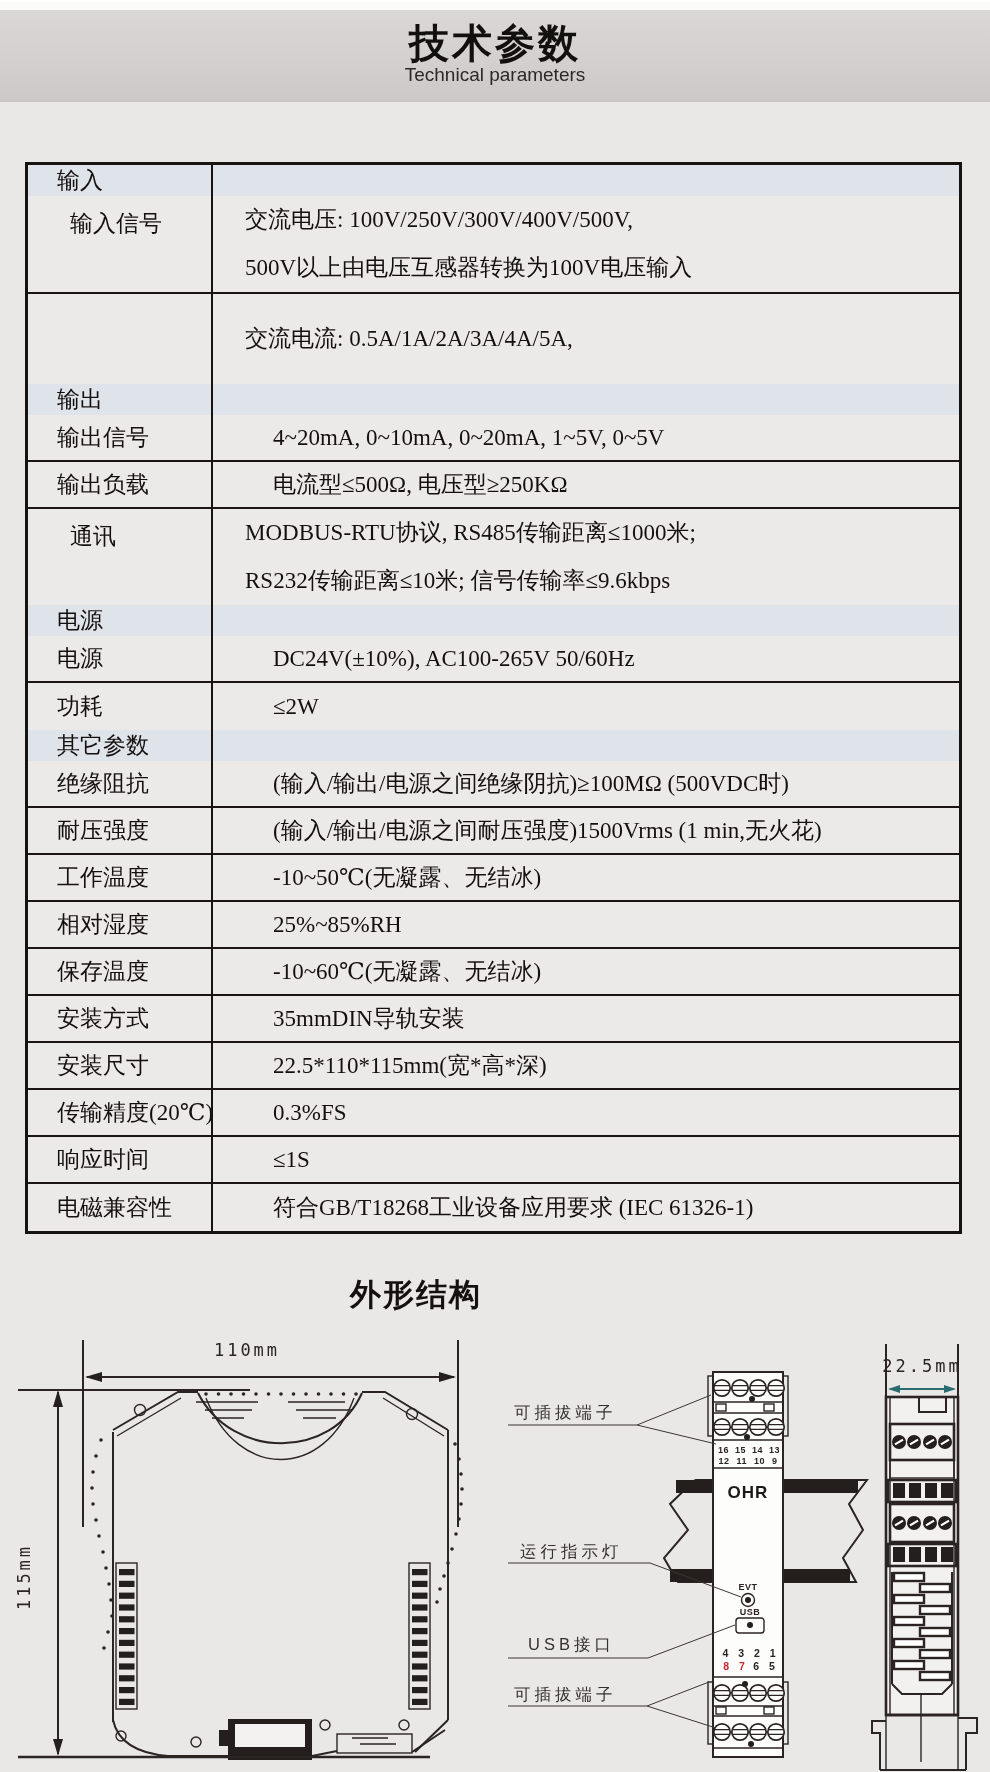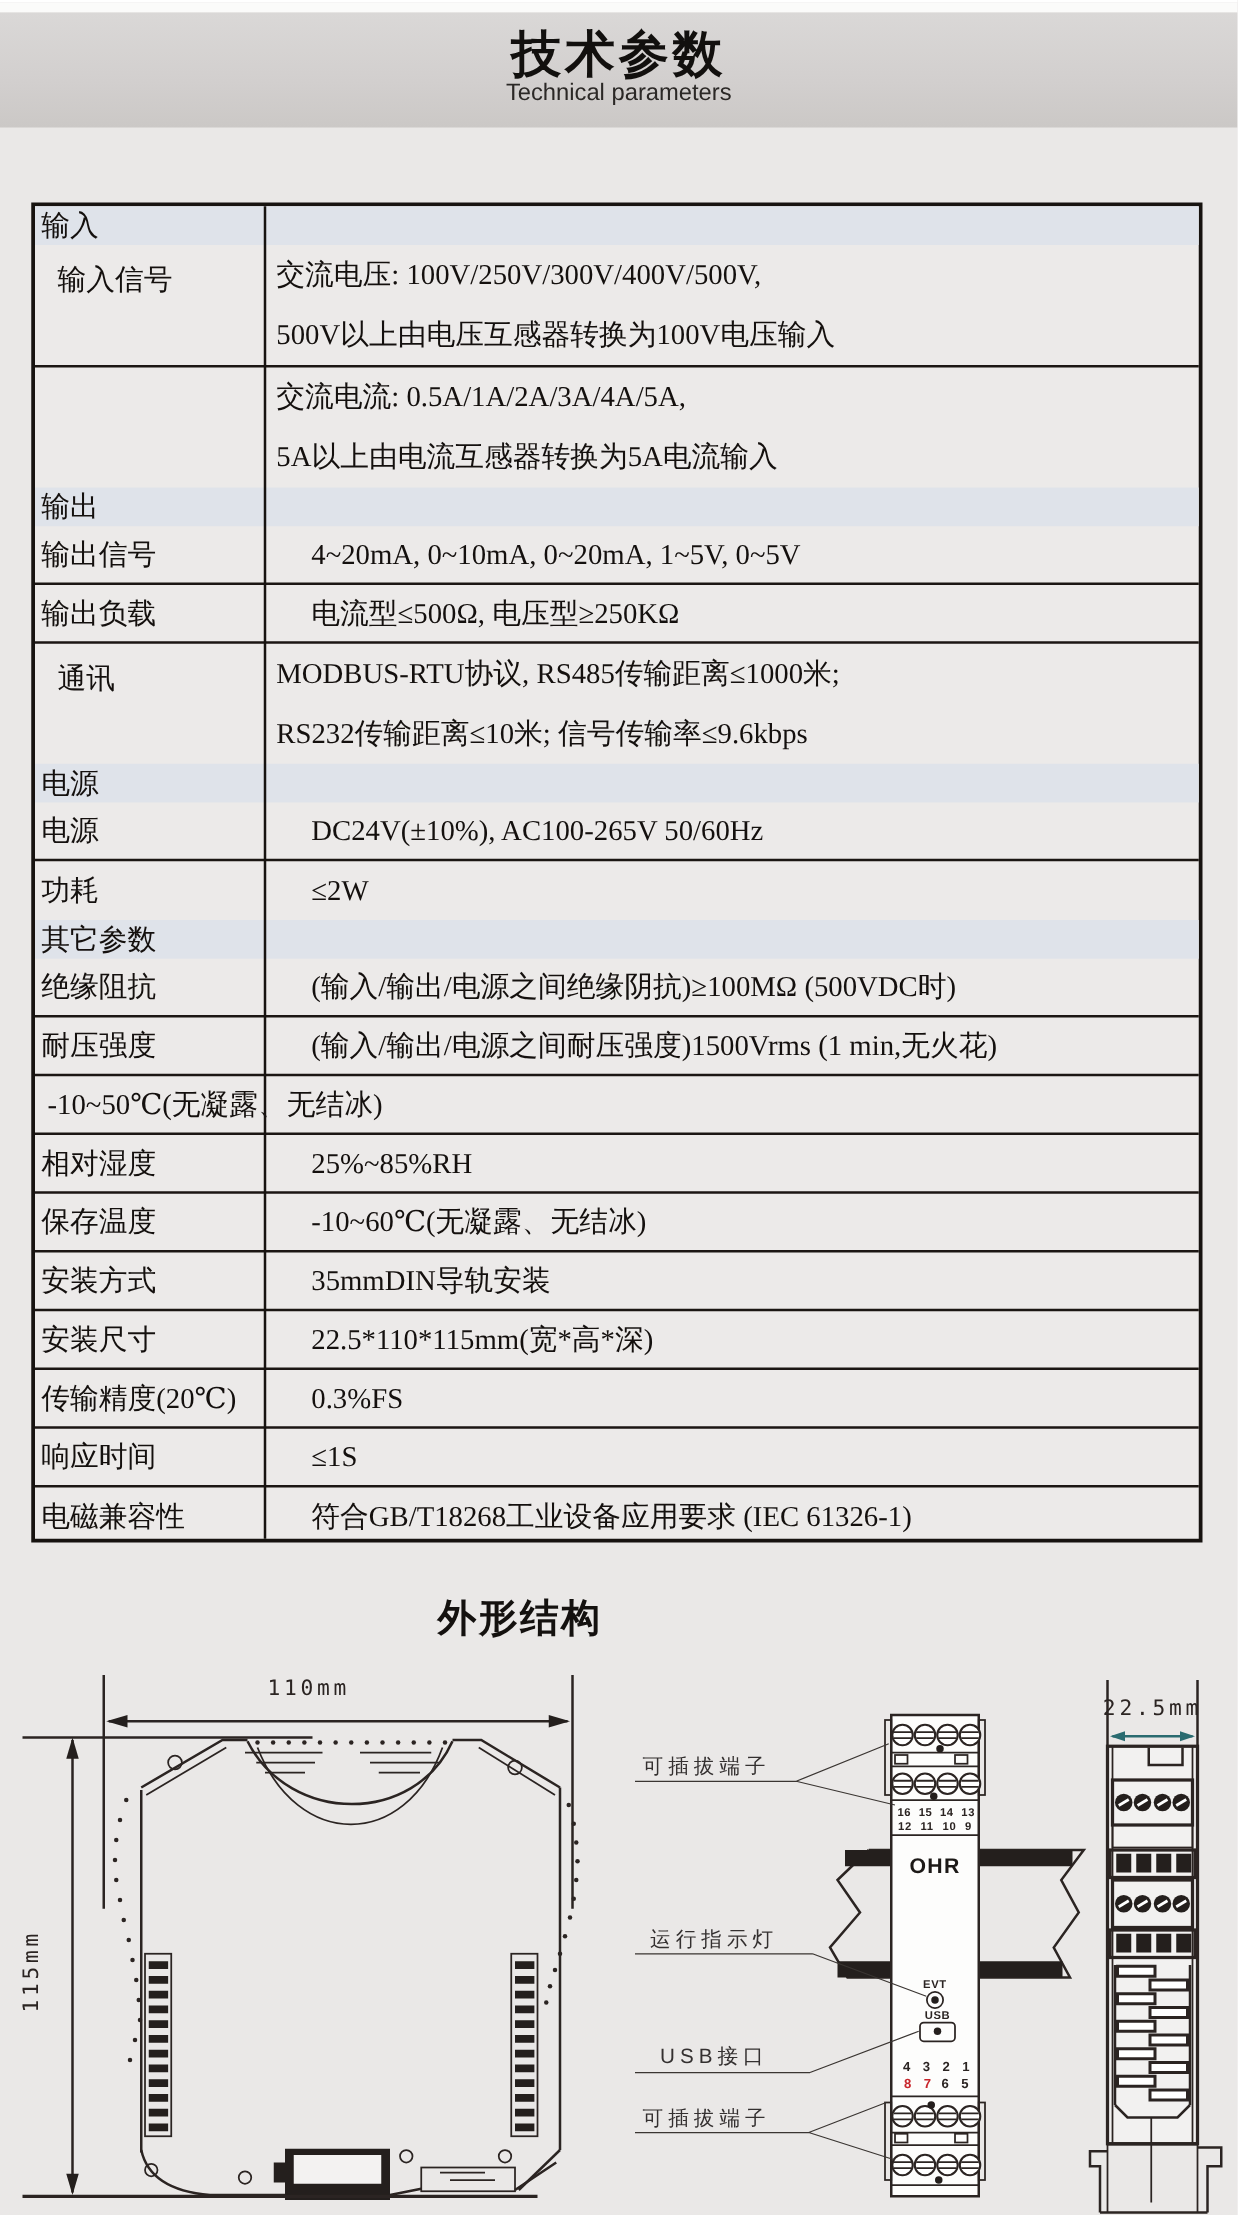--- a/index.html
+++ b/index.html
@@ -17,21 +17,21 @@
   .tbl{position:absolute;left:25px;top:160px;width:937px;height:1072px;
        border:3px solid #171310;box-sizing:border-box;background:#eceae9;}
   .tblrows{position:absolute;left:0;top:0;right:0;bottom:0;display:flex;flex-direction:column;}
   .row{display:flex;flex-direction:row;box-sizing:border-box;}
   .r-sec{height:34px;background:#dfe3ea;align-items:center;}
   .r-s{height:47px;gap:28px;}
   .r-d{height:102px;}
   .r-last{flex:1;}
   .bb{border-bottom:2px solid #1b1613;}
   .lbl{width:183px;flex:0 0 183px;display:flex;align-items:center;padding-left:5px;box-sizing:border-box;
-       font-family:"Liberation Serif","DejaVu Serif",serif;font-size:23px;color:#14100e;}
+       font-family:"Liberation Serif","DejaVu Serif",serif;font-size:23px;color:#14100e;margin-left:24px;}
   .r-sec .lbl{width:auto;flex:1;}
   .r-d .lbl{align-items:flex-start;padding-top:12px;padding-left:18px;}
   .val{flex:1;display:flex;flex-direction:column;justify-content:center;padding-left:10px;box-sizing:border-box;
        font-family:"Liberation Serif","DejaVu Serif",serif;font-size:23px;color:#14100e;}
   .val .ln{line-height:48px;white-space:nowrap;}
   .vline{position:absolute;left:183px;top:0;bottom:0;width:2px;background:#171310;}
   
   .sec2title{position:absolute;left:0;top:1272px;width:832px;text-align:center;
              font-size:31px;font-weight:800;letter-spacing:2px;color:#14110f;}
   .drawing{position:absolute;left:0;top:1330px;width:990px;height:442px;}
@@ -68,21 +68,20 @@
           <div class="lbl">输入信号</div>
           <div class="val">
             <div class="ln">交流电压: 100V/250V/300V/400V/500V,</div>
             <div class="ln">500V以上由电压互感器转换为100V电压输入</div>
           </div>
         </div>
         <div class="row r-d">
           <div class="lbl"></div>
           <div class="val">
             <div class="ln">交流电流: 0.5A/1A/2A/3A/4A/5A,</div>
-            <div class="ln">5A以上由电流互感器转换为5A电流输入</div>
           </div>
         </div>
         <div class="row r-sec">
           <div class="lbl">输出</div>
         </div>
         <div class="row r-s bb">
           <div class="lbl">输出信号</div>
           <div class="val">
             <div class="ln">4~20mA, 0~10mA, 0~20mA, 1~5V, 0~5V</div>
           </div>
@@ -124,20 +123,21 @@
             <div class="ln">(输入/输出/电源之间绝缘阴抗)≥100MΩ (500VDC时)</div>
           </div>
         </div>
         <div class="row r-s bb">
           <div class="lbl">耐压强度</div>
           <div class="val">
             <div class="ln">(输入/输出/电源之间耐压强度)1500Vrms (1 min,无火花)</div>
           </div>
         </div>
         <div class="row r-s bb">
+          <div class="lbl">工作温度</div>
           <div class="val">
             <div class="ln">-10~50℃(无凝露、无结冰)</div>
           </div>
         </div>
         <div class="row r-s bb">
           <div class="lbl">相对湿度</div>
           <div class="val">
             <div class="ln">25%~85%RH</div>
           </div>
         </div>

